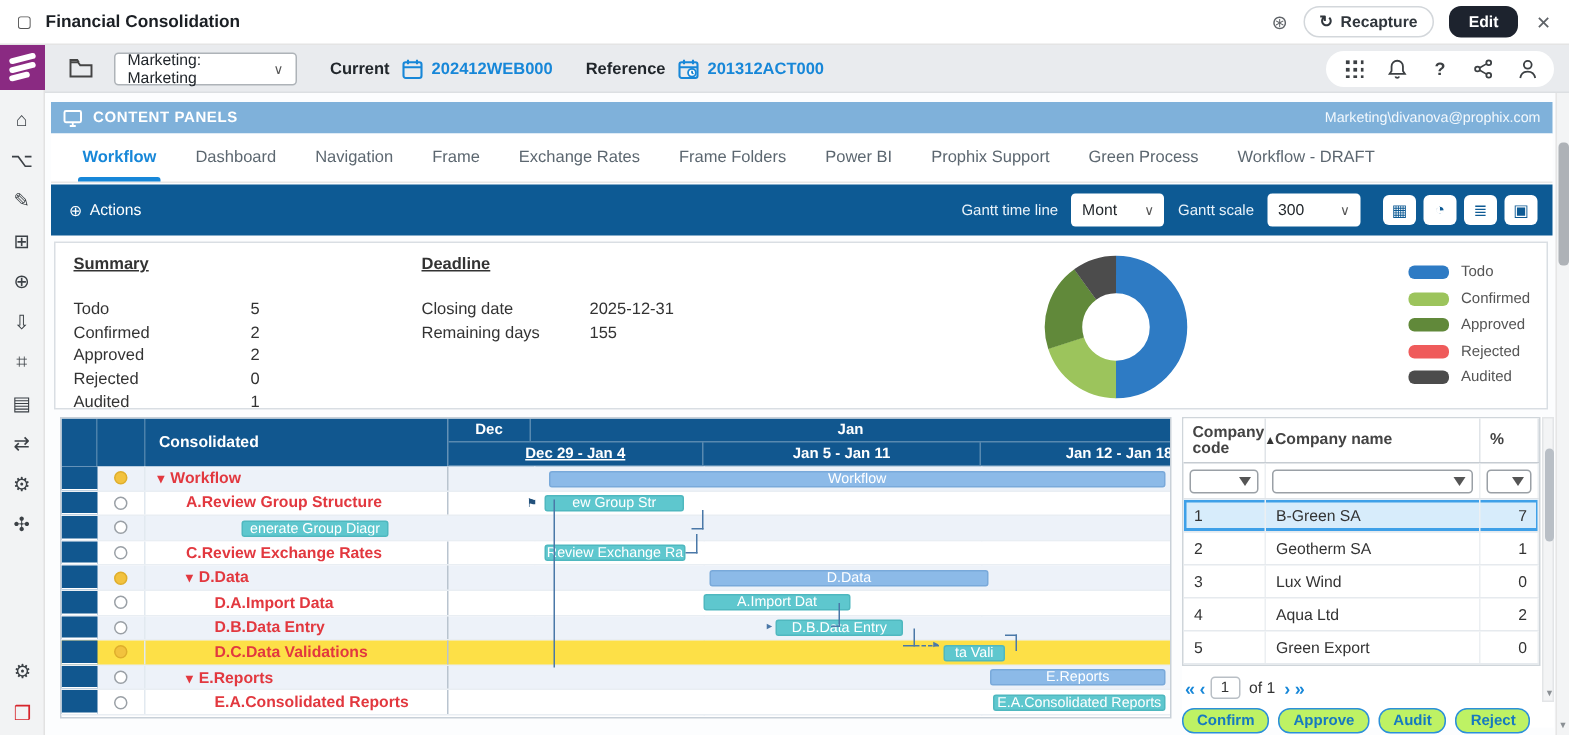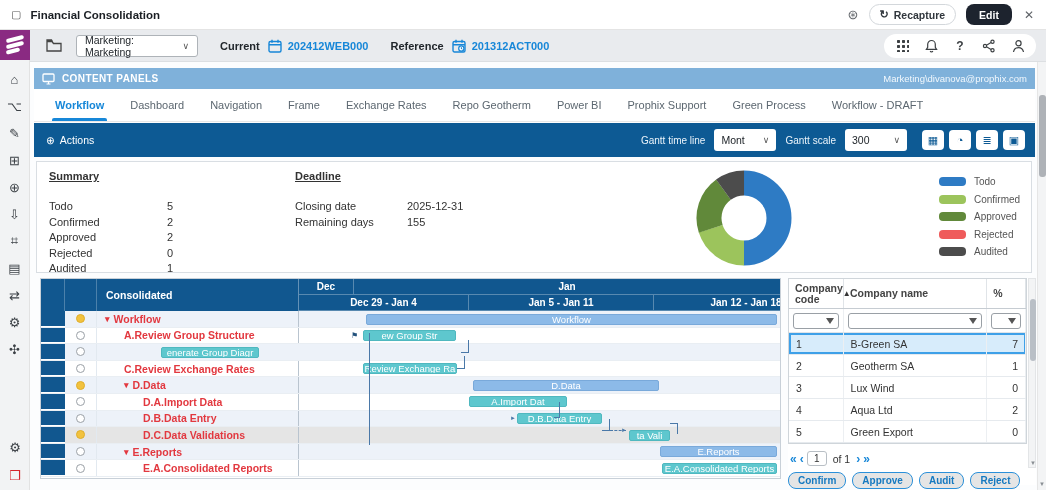--- a/index.html
+++ b/index.html
@@ -61,21 +61,21 @@
   .ab-right { margin-left:auto; display:flex; align-items:center; gap:9px; margin-right:10px; }
   .ab-label { font-size:10px; color:#eaf3fa; }
   .ab-select { width:62px; height:22px; background:#fff; border-radius:3px; display:flex; align-items:center; justify-content:space-between; padding:0 7px; font-size:10.5px; color:#21262b; cursor:pointer; }
   .ab-select .chev { font-size:9px; color:#555; }
   .ab-icons { display:flex; gap:5px; margin-left:6px; }
   .ab-icon { width:22px; height:20px; background:#fff; border-radius:4px; display:flex; align-items:center; justify-content:center; font-size:11px; color:#0d5a94; cursor:pointer; }
 
   
   .summary-panel { position:absolute; top:99px; left:6px; width:996px; height:112px; background:#fff; border:1px solid #d9dee3; }
   .sum-block { position:absolute; top:8px; left:12px; }
-  .dl-block { position:absolute; top:8px; left:258px; }
+  .dl-block { position:absolute; top:8px; left:244px; }
   .blk-title { font-size:11px; font-weight:700; color:#333; text-decoration:underline; margin-bottom:17px; }
   .kv { display:flex; font-size:11px; color:#333; line-height:15.5px; }
   .kv .k { width:118px; } .dl-block .kv .k { width:112px; }
   .donut-wrap { position:absolute; left:652px; top:1px; width:110px; height:110px; }
   .legend { position:absolute; left:902px; top:14px; display:flex; flex-direction:column; gap:6.5px; }
   .leg-item { display:flex; align-items:center; gap:8px; }
   .leg-swatch { width:27px; height:9px; border-radius:4px; }
   .leg-label { font-size:10px; color:#555; }
 
   
@@ -118,21 +118,21 @@
   .funnel { width:0; height:0; border-left:4px solid transparent; border-right:4px solid transparent; border-top:6px solid #555; }
   .c-row { display:flex; height:22px; border-bottom:1px solid #e6eaee; align-items:center; font-size:10.5px; color:#333; cursor:pointer; }
   .c-row.selected { background:#d7ecfb; box-shadow:inset 0 0 0 2px #3ea0e8; }
   .c-cell { padding:0 7px; border-right:1px solid #eceff2; height:100%; display:flex; align-items:center; }
   .c-cell.num { justify-content:flex-end; }
   .pager { position:absolute; top:173px; left:2px; display:flex; align-items:center; gap:4px; color:#1787d8; font-weight:700; font-size:12px; }
   .pager .pg { cursor:pointer; letter-spacing:-1px; }
   .pg-box { width:20px; height:15px; border:1px solid #b9bfc5; border-radius:3px; display:flex; align-items:center; justify-content:center; font-size:10px; color:#333; font-weight:400; }
   .pg-of { font-size:10.5px; color:#333; font-weight:400; margin:0 2px; }
   .c-buttons { position:absolute; top:194px; left:0; display:flex; gap:6px; }
-  .act-btn { border:1.5px solid #2b90d9; background:#e5e5e5; color:#1679c0; font-weight:700; font-size:10px; border-radius:8px; height:17px; padding:0 9px; cursor:pointer; font-family:"Liberation Sans",sans-serif;text-align:center; }
+  .act-btn { border:1.5px solid #2b90d9; background:#bef264; color:#1679c0; font-weight:700; font-size:10px; border-radius:8px; height:17px; padding:0 9px; cursor:pointer; font-family:"Liberation Sans",sans-serif;text-align:center; }
   .c-scroll { position:absolute; top:0; right:0; width:8px; height:190px; background:#f3f4f5; border:1px solid #e3e5e7; }
   .c-thumb { position:absolute; top:20px; left:0.5px; width:6px; height:62px; background:#b9bfc6; border-radius:3px; }
   .c-scroll .arr { position:absolute; bottom:1px; left:1px; font-size:6px; color:#8a8f94; }
 
   svg.icon { display:block; }
 </style>
 </head>
 <body>
 
 <div id="app">
@@ -244,21 +244,21 @@
       <span class="cp-title">CONTENT PANELS</span>
       <span class="cp-user">Marketing\divanova@prophix.com</span>
     </div>
 
     <div class="tabs" id="tab-strip">
         <div class="tab active">Workflow</div>
         <div class="tab">Dashboard</div>
         <div class="tab">Navigation</div>
         <div class="tab">Frame</div>
         <div class="tab">Exchange Rates</div>
-        <div class="tab">Repo Geotherm</div>
+        <div class="tab">Frame Folders</div>
         <div class="tab">Power BI</div>
         <div class="tab">Prophix Support</div>
         <div class="tab">Green Process</div>
         <div class="tab">Workflow - DRAFT</div>
       </div>
 
     <div class="actions-bar">
       <span class="actions-link">
         <span>⊕</span>
         <span>Actions</span>
@@ -357,21 +357,21 @@
           <div class="gh-c1"></div>
           <div class="gh-c2"></div>
           <div class="gh-desc">Consolidated</div>
         </div>
         <div class="gh-right">
           <div class="gh-months" id="g-months">
               <div style="width: 55px;">Dec</div>
               <div style="width: 427px;">Jan</div>
             </div>
           <div class="gh-weeks" id="g-weeks">
-              <div style="width: 170px;">Dec 29 - Jan 4</div>
+              <div style="width: 170px; text-decoration: underline;">Dec 29 - Jan 4</div>
               <div style="width: 185px;">Jan 5 - Jan 11</div>
               <div style="width: 185px;">Jan 12 - Jan 18</div>
             </div>
         </div>
       </div>
       <div class="g-body" id="g-body">
           <div class="g-grid" style="left: 315px; background: rgb(238, 242, 246);"></div>
           <div class="g-grid" style="left: 428px; background: rgb(223, 230, 238);"></div>
           <div class="g-grid" style="left: 613px; background: rgb(223, 230, 238);"></div>
           <div class="g-row" style="background: rgb(237, 242, 249);">
@@ -451,21 +451,21 @@
             <div class="g-c2">
               <span class="g-status todo"></span>
             </div>
             <div class="g-desc" style="padding-left: 46px;">
               <span>D.B.Data Entry</span>
             </div>
             <div class="g-timeline">
               <div class="g-bar task" style="left: 218px; width: 85px;">D.B.Data Entry</div>
             </div>
           </div>
-          <div class="g-row" style="background: #e5e5e5;">
+          <div class="g-row" style="background: #fde047;">
             <div class="g-c1"></div>
             <div class="g-c2">
               <span class="g-status active"></span>
             </div>
             <div class="g-desc" style="padding-left: 46px;">
               <span>D.C.Data Validations</span>
             </div>
             <div class="g-timeline">
               <div class="g-bar task" style="left: 330px; width: 41px;">ta Vali</div>
             </div>

